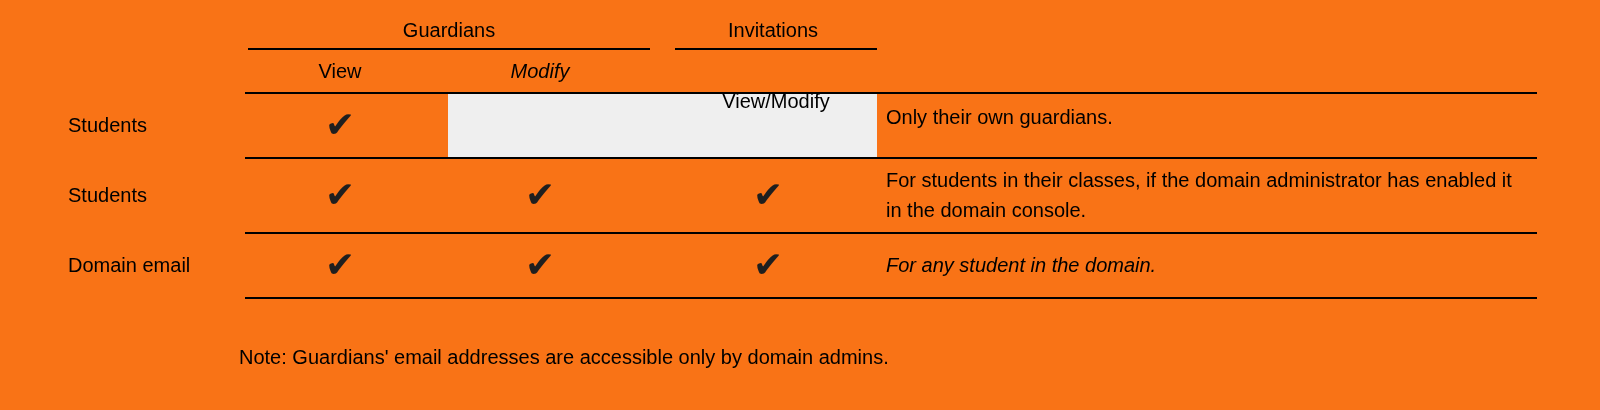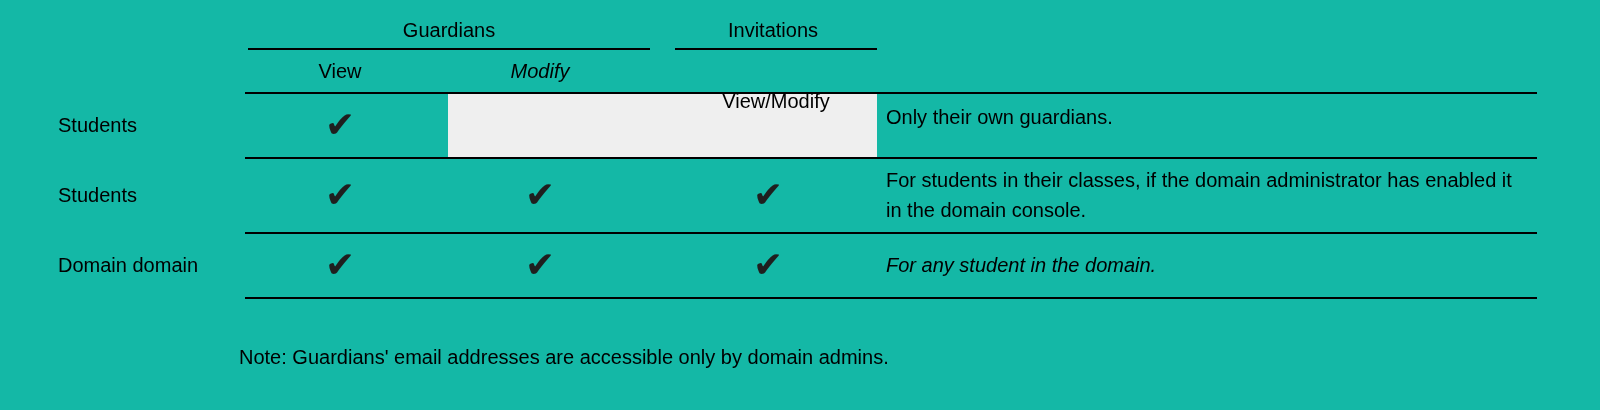--- a/index.html
+++ b/index.html
@@ -1,19 +1,19 @@
 <!DOCTYPE html>
 <html><head>
 <meta charset="utf-8">
 <style>
   html,body{margin:0;padding:0;}
   .page{
     position:relative;
     width:1600px;height:410px;
-    background:#14b8a6;
+    background:#f97316;
     font-family:"Liberation Sans","DejaVu Sans",sans-serif;
     font-size:20px;color:#000000;
     overflow:hidden;
   }
   .abs{position:absolute;}
 
   
   .ghead{top:17px;height:26px;line-height:26px;text-align:center;}
   .g-guardians{left:249px;width:400px;}
   .g-invitations{left:673px;width:200px;}
@@ -33,21 +33,21 @@
   .hline{left:245px;width:1292px;height:2px;background:#000000;}
   .l1{top:92px;}
   .l2{top:157px;}
   .l3{top:232px;}
   .l4{top:297px;}
 
   
   .gcell{left:448px;top:94px;width:429px;height:63px;background:#efefef;}
 
   
-  .rlabel{left:58px;height:30px;line-height:30px;white-space:nowrap;}
+  .rlabel{left:68px;height:30px;line-height:30px;white-space:nowrap;}
   .r1{top:110px;}
   .r2{top:180px;}
   .r3{top:250px;}
 
   
   .check{
     width:80px;height:42px;line-height:42px;
     text-align:center;font-size:36px;font-weight:bold;
     color:#1f1f1f;
   }
@@ -86,21 +86,21 @@
     <div class="abs shead s-modify">Modify</div>
     <div class="abs shead s-vm">View/Modify</div>
 
     <div class="abs hline l1"></div>
     <div class="abs hline l2"></div>
     <div class="abs hline l3"></div>
     <div class="abs hline l4"></div>
 
     <div class="abs rlabel r1">Students</div>
     <div class="abs rlabel r2">Students</div>
-    <div class="abs rlabel r3">Domain domain</div>
+    <div class="abs rlabel r3">Domain email</div>
 
     <div class="abs check col-view row-students">✔</div>
 
     <div class="abs check col-view row-teachers">✔</div>
     <div class="abs check col-modify row-teachers">✔</div>
     <div class="abs check col-vm row-teachers">✔</div>
 
     <div class="abs check col-view row-admin">✔</div>
     <div class="abs check col-modify row-admin">✔</div>
     <div class="abs check col-vm row-admin">✔</div>

